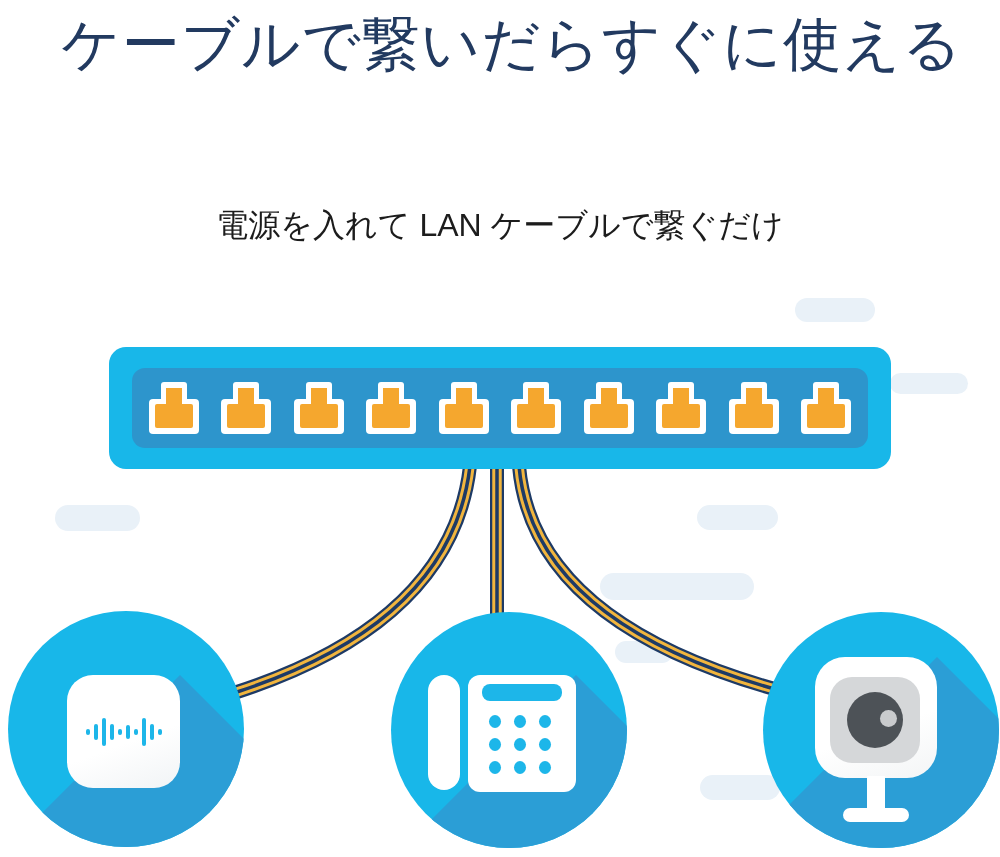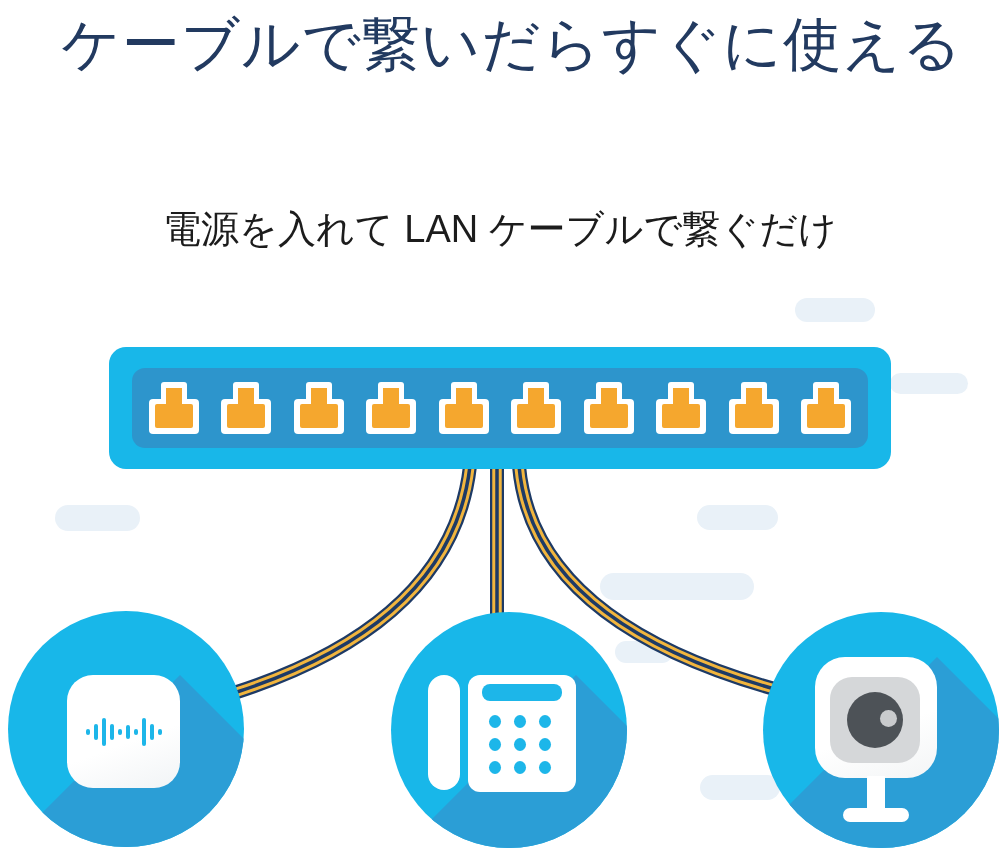--- a/index.html
+++ b/index.html
@@ -15,21 +15,21 @@
     position:absolute;top:0;left:0;width:1000px;margin:12px;
     text-align:center;font-size:58px;line-height:1.1;font-weight:500;
     letter-spacing:1px;color:var(--title-navy,#223a60);white-space:nowrap;
   }
   .subtitle{
     position:absolute;top:134px;left:0;width:1000px;text-align:center;
     font-size:38px;font-weight:500;color:var(--body-text,#1c1c1c);
   }
   .description{
     position:absolute;top:204px;left:0;width:1000px;text-align:center;
-    font-size:38px;font-weight:500;color:var(--body-text,#1c1c1c);white-space:nowrap;
+    font-size:32px;font-weight:500;color:var(--body-text,#1c1c1c);white-space:nowrap;
   }
 
   
   .pill{position:absolute;border-radius:999px;background:var(--pill,#e9f1f8);z-index:0;}
   .p1{left:795px;top:298px;width:80px;height:24px;}
   .p2{left:890px;top:373px;width:78px;height:21px;}
   .p3{left:55px;top:505px;width:85px;height:26px;}
   .p4{left:697px;top:505px;width:81px;height:25px;}
   .p5{left:600px;top:573px;width:154px;height:27px;}
   .p6{left:615px;top:641px;width:58px;height:22px;}

